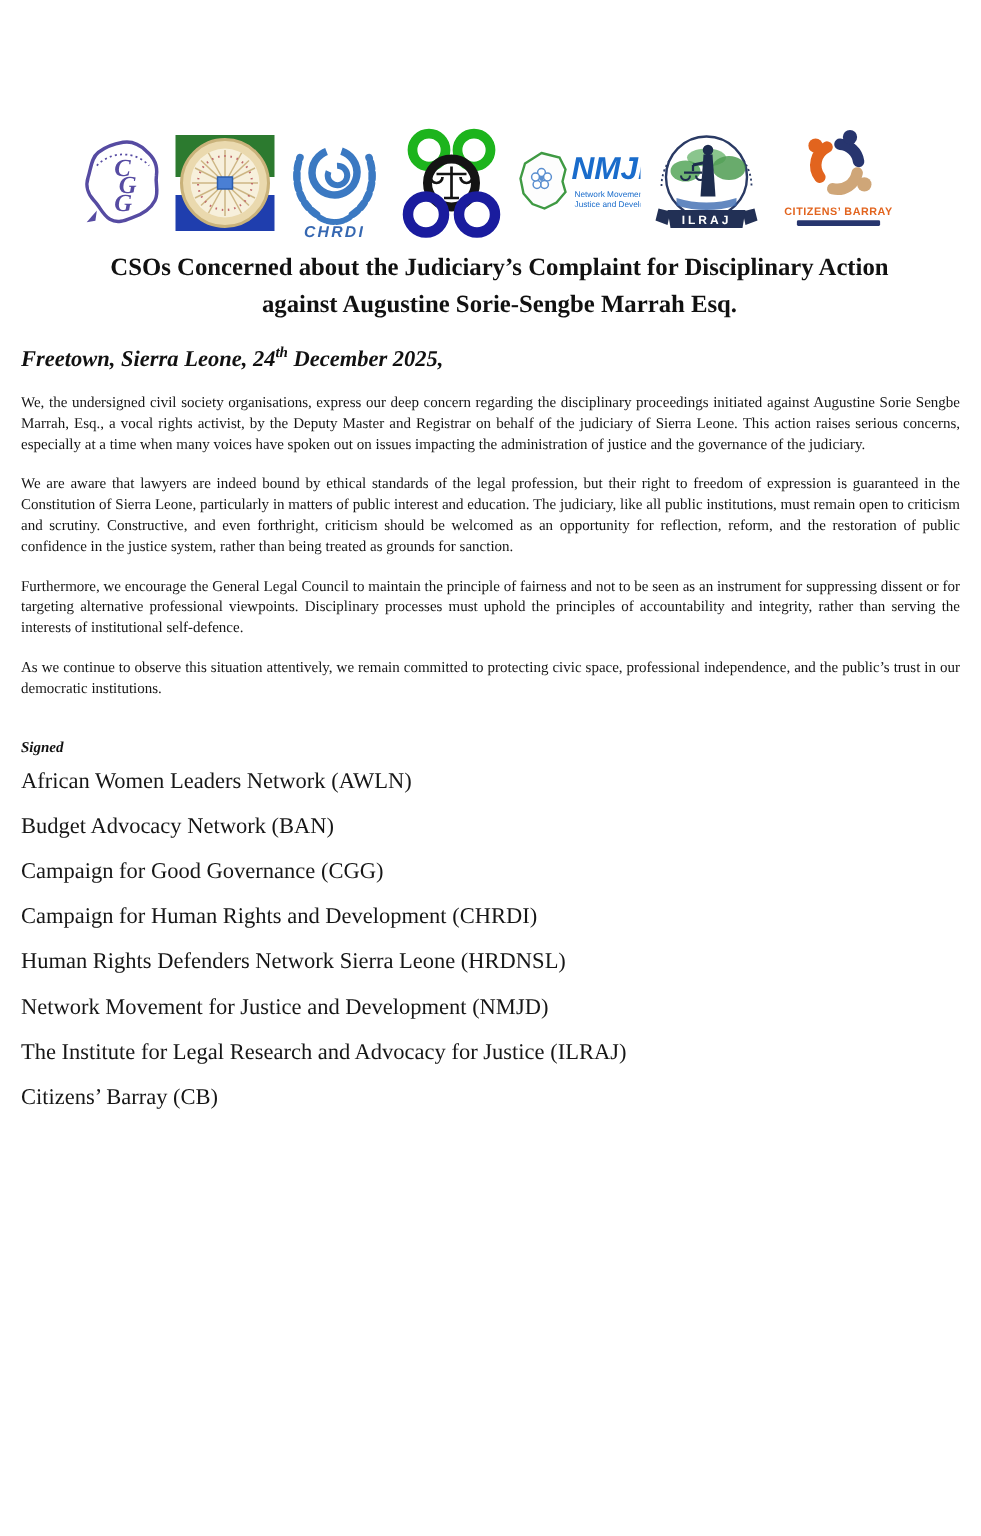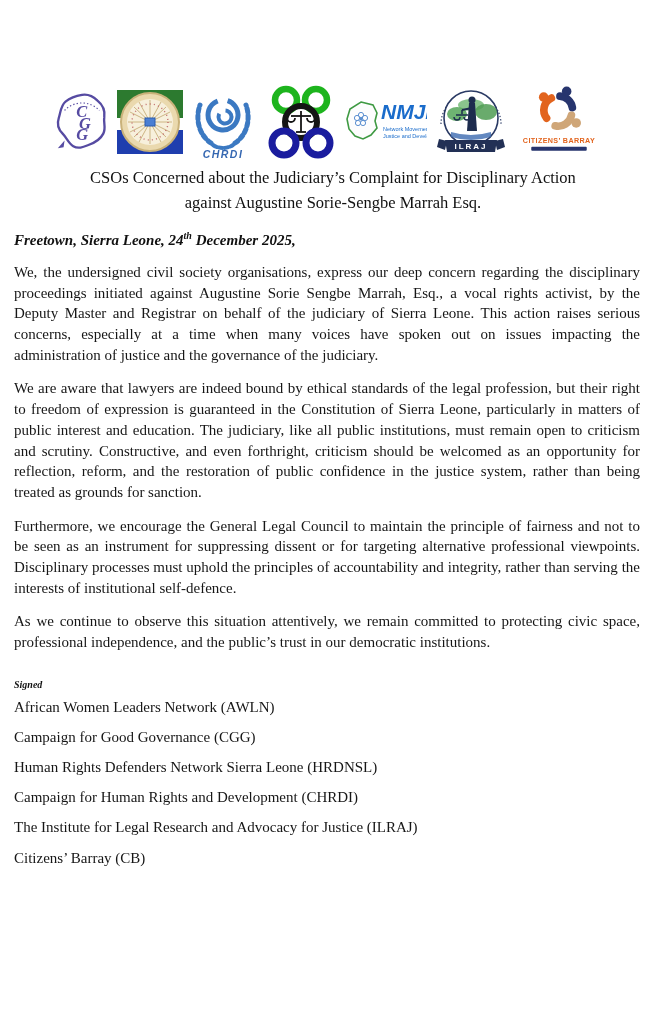--- a/index.html
+++ b/index.html
@@ -15,38 +15,38 @@
   .logo-strip{
     position:absolute;top:84px;left:0;right:0;
     display:flex;justify-content:center;align-items:center;gap:4px;
     height:76px;
   }
   .logo{display:flex;flex-direction:column;align-items:center;justify-content:center;}
 
   
   .doc-title{
     position:absolute;top:166px;left:32px;right:20px;
-    text-align:center;font-weight:normal;font-size:16.5px;line-height:1.5;
+    text-align:center;font-weight:bold;font-size:16.5px;line-height:1.5;
     color:#111;
   }
 
   
   .dateline{
     position:absolute;top:230px;left:14px;right:14px;
     font-weight:bold;font-style:italic;font-size:15px;color:#111;
   }
   .dateline sup{font-size:10px;}
 
   
   .body-text{
     position:absolute;top:262px;left:14px;width:626px;
   }
   .body-text p{
     margin:0 0 13px 0;
-    font-size:15px;line-height:1.38;text-align:justify;color:#161616;
+    font-size:10px;line-height:1.38;text-align:justify;color:#161616;
   }
   .signed{
     font-weight:bold;font-style:italic;font-size:10px;color:#111;
     margin:26px 0 7px 0;
   }
   .signatories p{
     margin:0 0 9.5px 0;
     font-size:15px;line-height:1.38;text-align:left;color:#161616;
   }
 
@@ -197,21 +197,23 @@
   <div class="body-text">
     <p>We, the undersigned civil society organisations, express our deep concern regarding the disciplinary proceedings initiated against Augustine Sorie Sengbe Marrah, Esq., a vocal rights activist, by the Deputy Master and Registrar on behalf of the judiciary of Sierra Leone. This action raises serious concerns, especially at a time when many voices have spoken out on issues impacting the administration of justice and the governance of the judiciary.</p>
     <p>We are aware that lawyers are indeed bound by ethical standards of the legal profession, but their right to freedom of expression is guaranteed in the Constitution of Sierra Leone, particularly in matters of public interest and education. The judiciary, like all public institutions, must remain open to criticism and scrutiny. Constructive, and even forthright, criticism should be welcomed as an opportunity for reflection, reform, and the restoration of public confidence in the justice system, rather than being treated as grounds for sanction.</p>
     <p>Furthermore, we encourage the General Legal Council to maintain the principle of fairness and not to be seen as an instrument for suppressing dissent or for targeting alternative professional viewpoints. Disciplinary processes must uphold the principles of accountability and integrity, rather than serving the interests of institutional self-defence.</p>
     <p>As we continue to observe this situation attentively, we remain committed to protecting civic space, professional independence, and the public’s trust in our democratic institutions.</p>
 
     <div class="signed">Signed</div>
 
     <div class="signatories">
       <p>African Women Leaders Network (AWLN)</p>
+      <p>Budget Advocacy Network (BAN)</p>
       <p>Campaign for Good Governance (CGG)</p>
+      <p>Campaign for Human Rights and Development (CHRDI)</p>
       <p>Human Rights Defenders Network Sierra Leone (HRDNSL)</p>
-      <p>Campaign for Human Rights and Development (CHRDI)</p>
+      <p>Network Movement for Justice and Development (NMJD)</p>
       <p>The Institute for Legal Research and Advocacy for Justice (ILRAJ)</p>
       <p>Citizens’ Barray (CB)</p>
     </div>
   </div>
 
 </div>
 
 </body></html>

